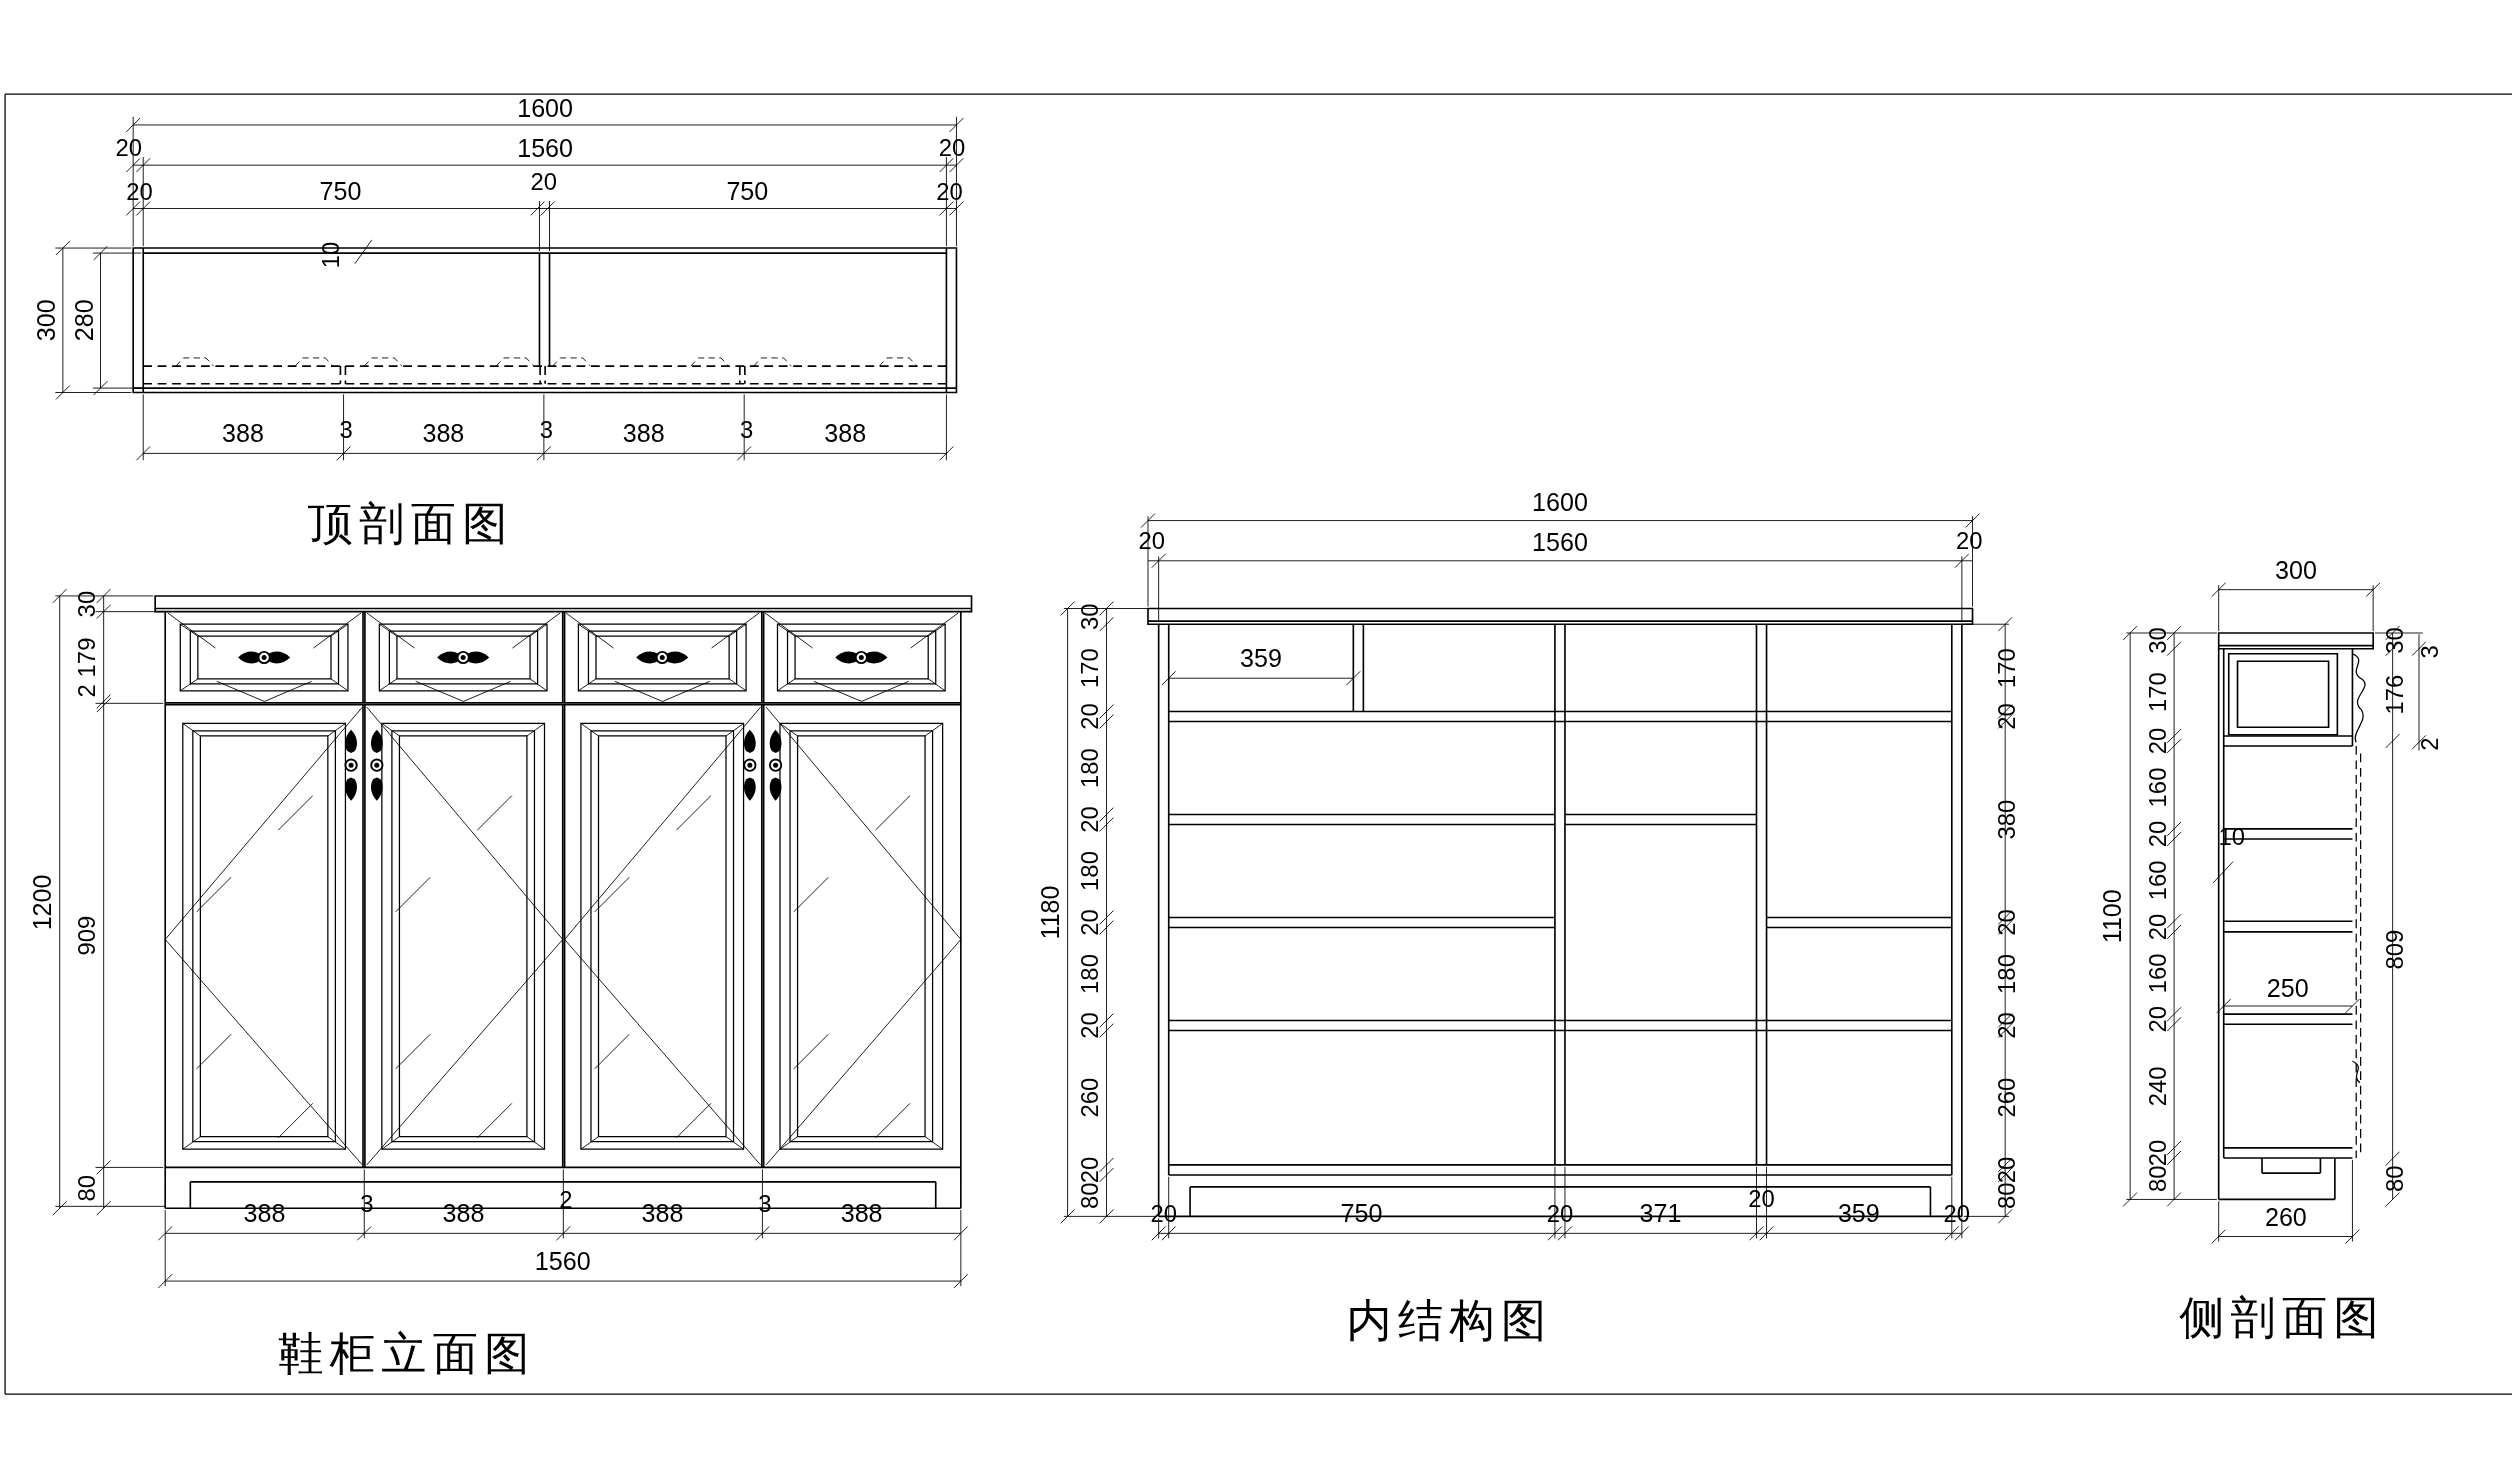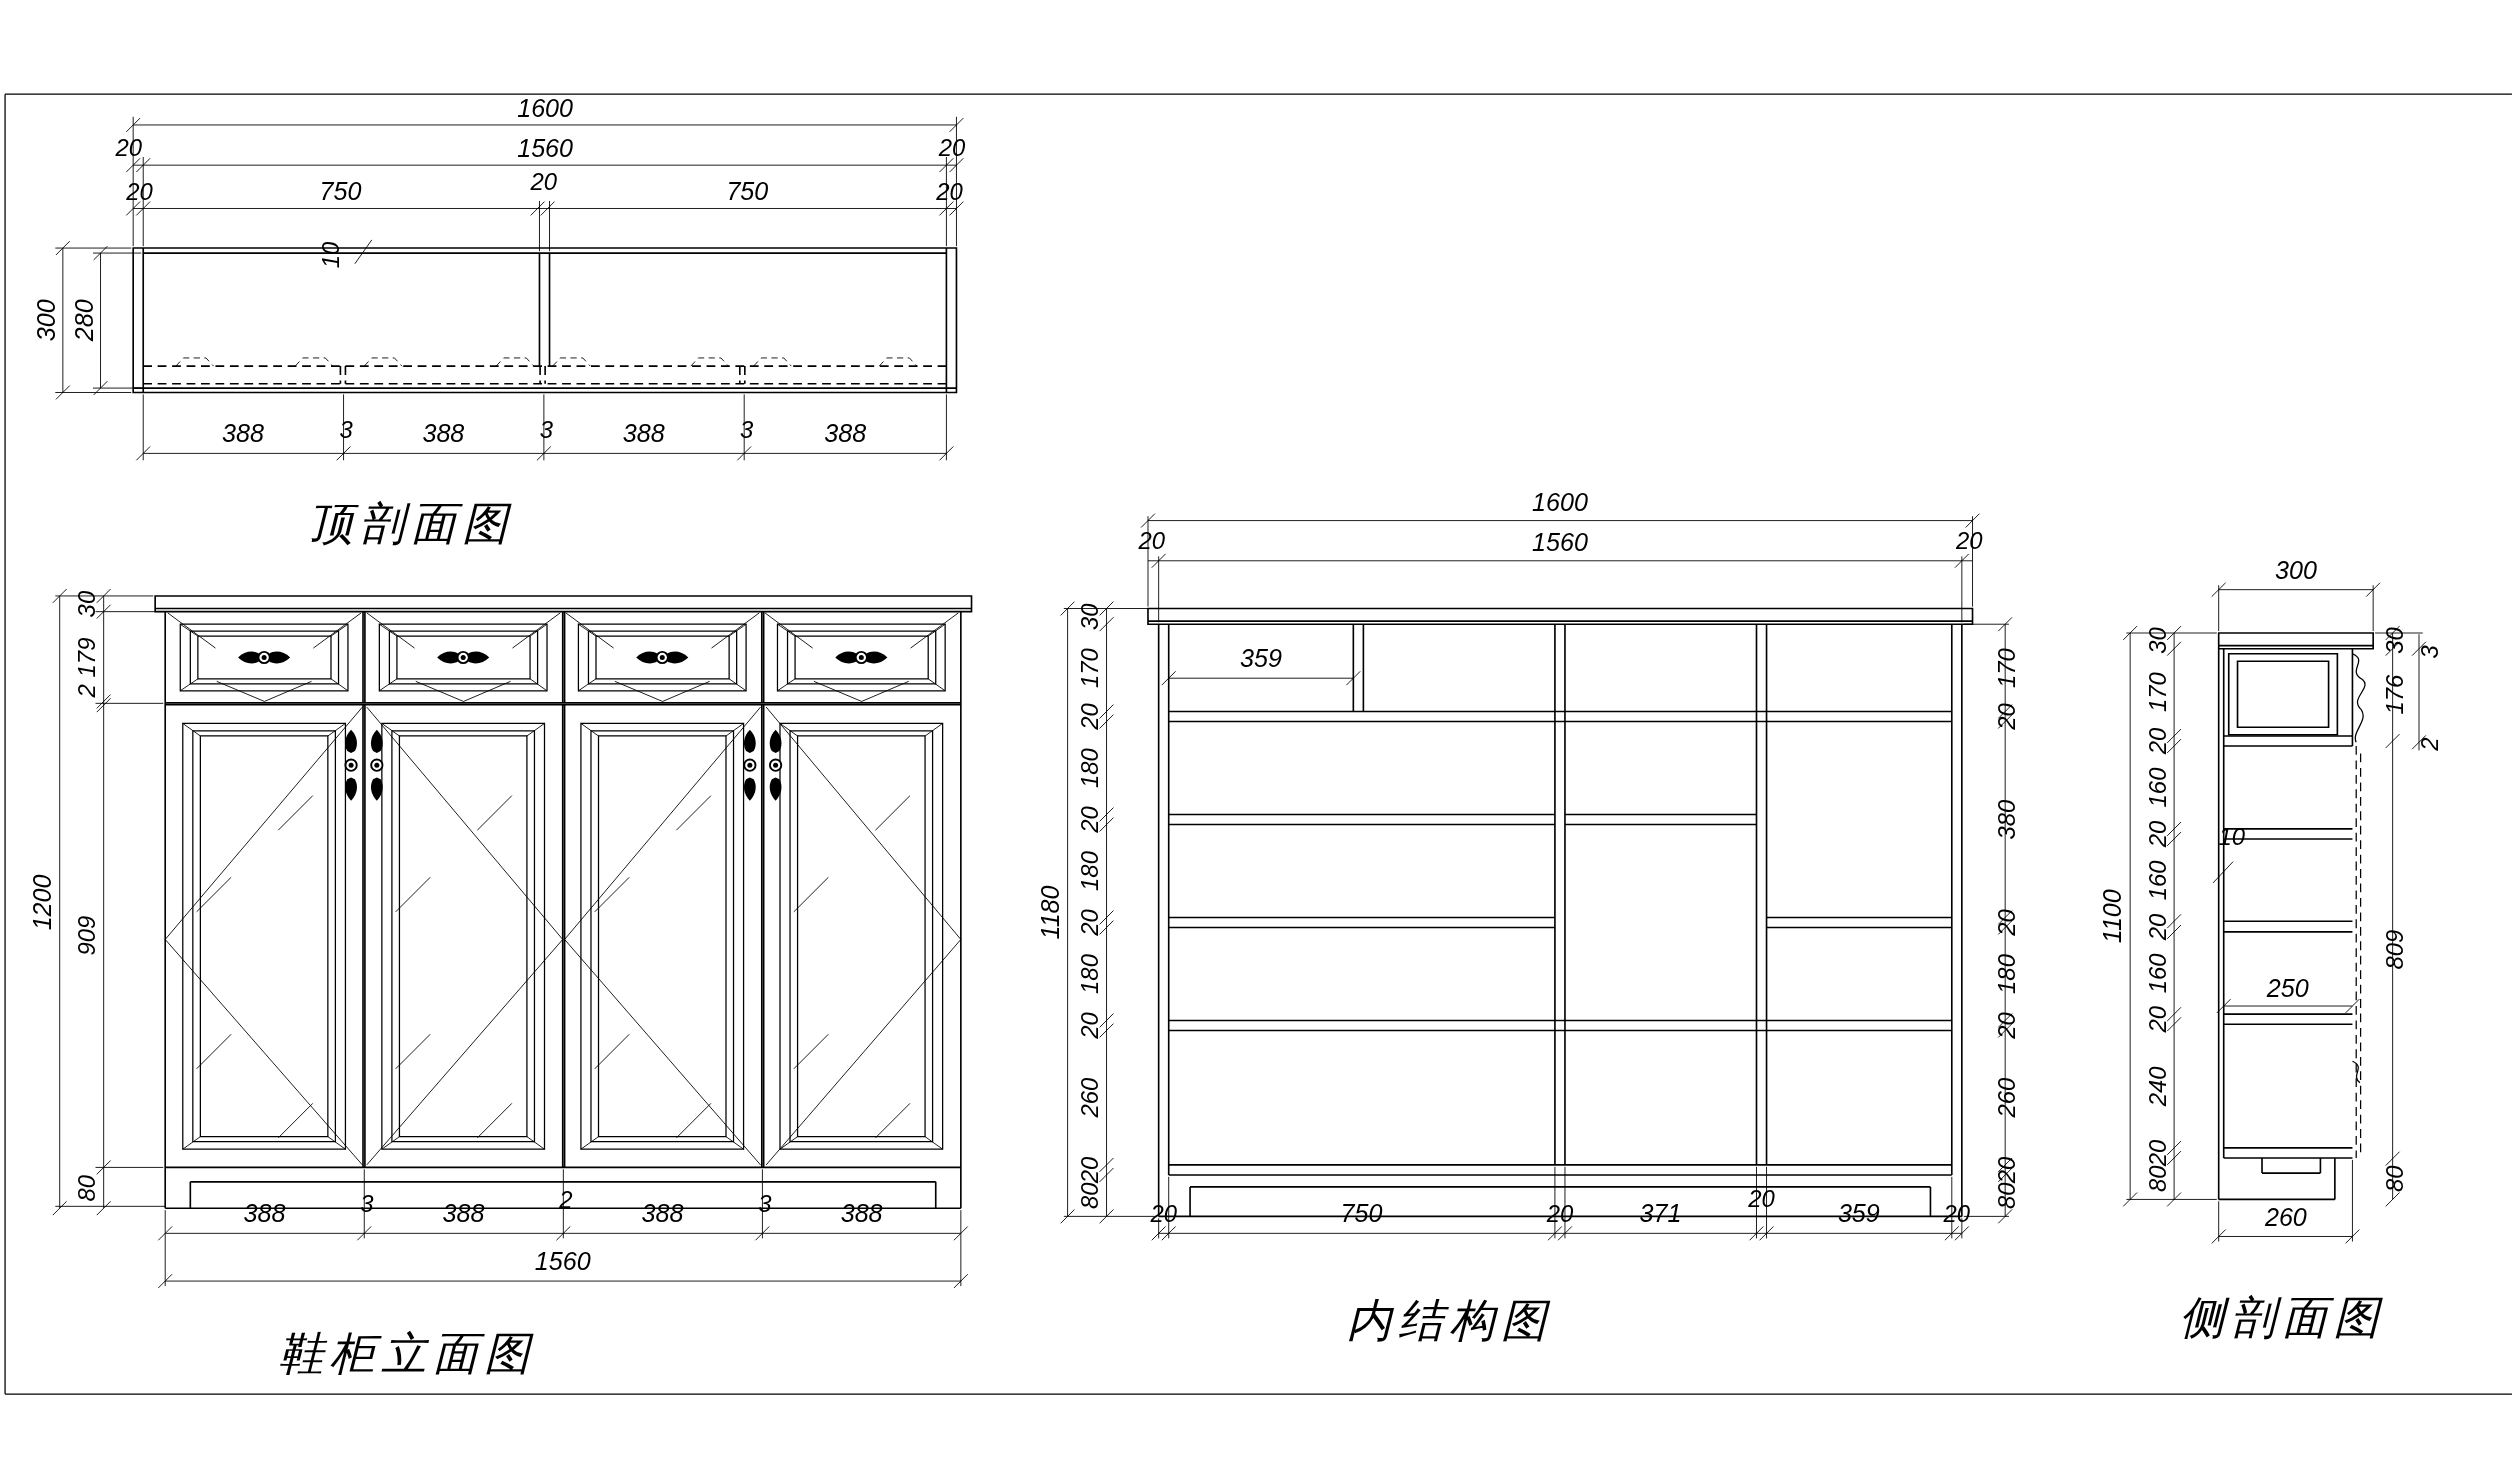--- a/index.html
+++ b/index.html
@@ -1,16 +1,16 @@
 <!DOCTYPE html>
 <html style="font-size:10px"><head>
 <meta charset="utf-8">
 <style>
   html,body{margin:0;padding:0;background:#ffffff;}
-  .sheet{position:relative;width:2512px;height:1477px;background:#fff;overflow:hidden;font-style:italic;}
+  .sheet{position:relative;width:2512px;height:1477px;background:#fff;overflow:hidden;}
   svg{position:absolute;left:0;top:0;}
   .ln{stroke:#000;stroke-width:2.6;fill:none;stroke-linecap:butt;}
   .md{stroke:#000;stroke-width:2;fill:none;}
   .thin{stroke:#000;stroke-width:1.4;fill:none;}
   .dash{stroke-dasharray:14 9;}
   .ddash{stroke-dasharray:10 7;}
   .blk{fill:#000;stroke:none;}
   .ring{fill:#fff;stroke:#000;stroke-width:3;}
   text{fill:#000;stroke:none;}
   .dim{font-family:"Liberation Sans","DejaVu Sans",sans-serif;font-size:40px;text-anchor:middle;}

